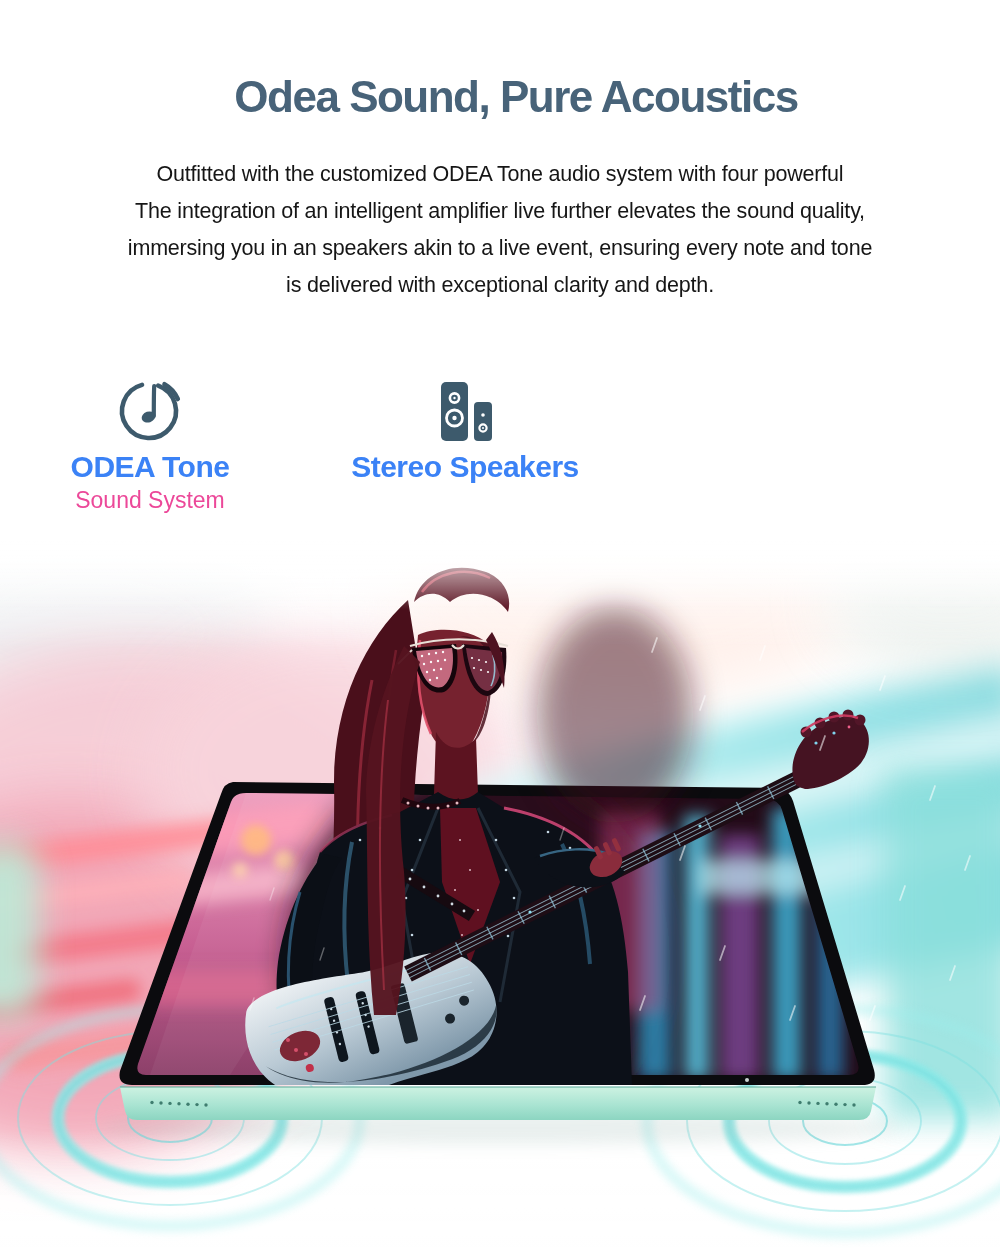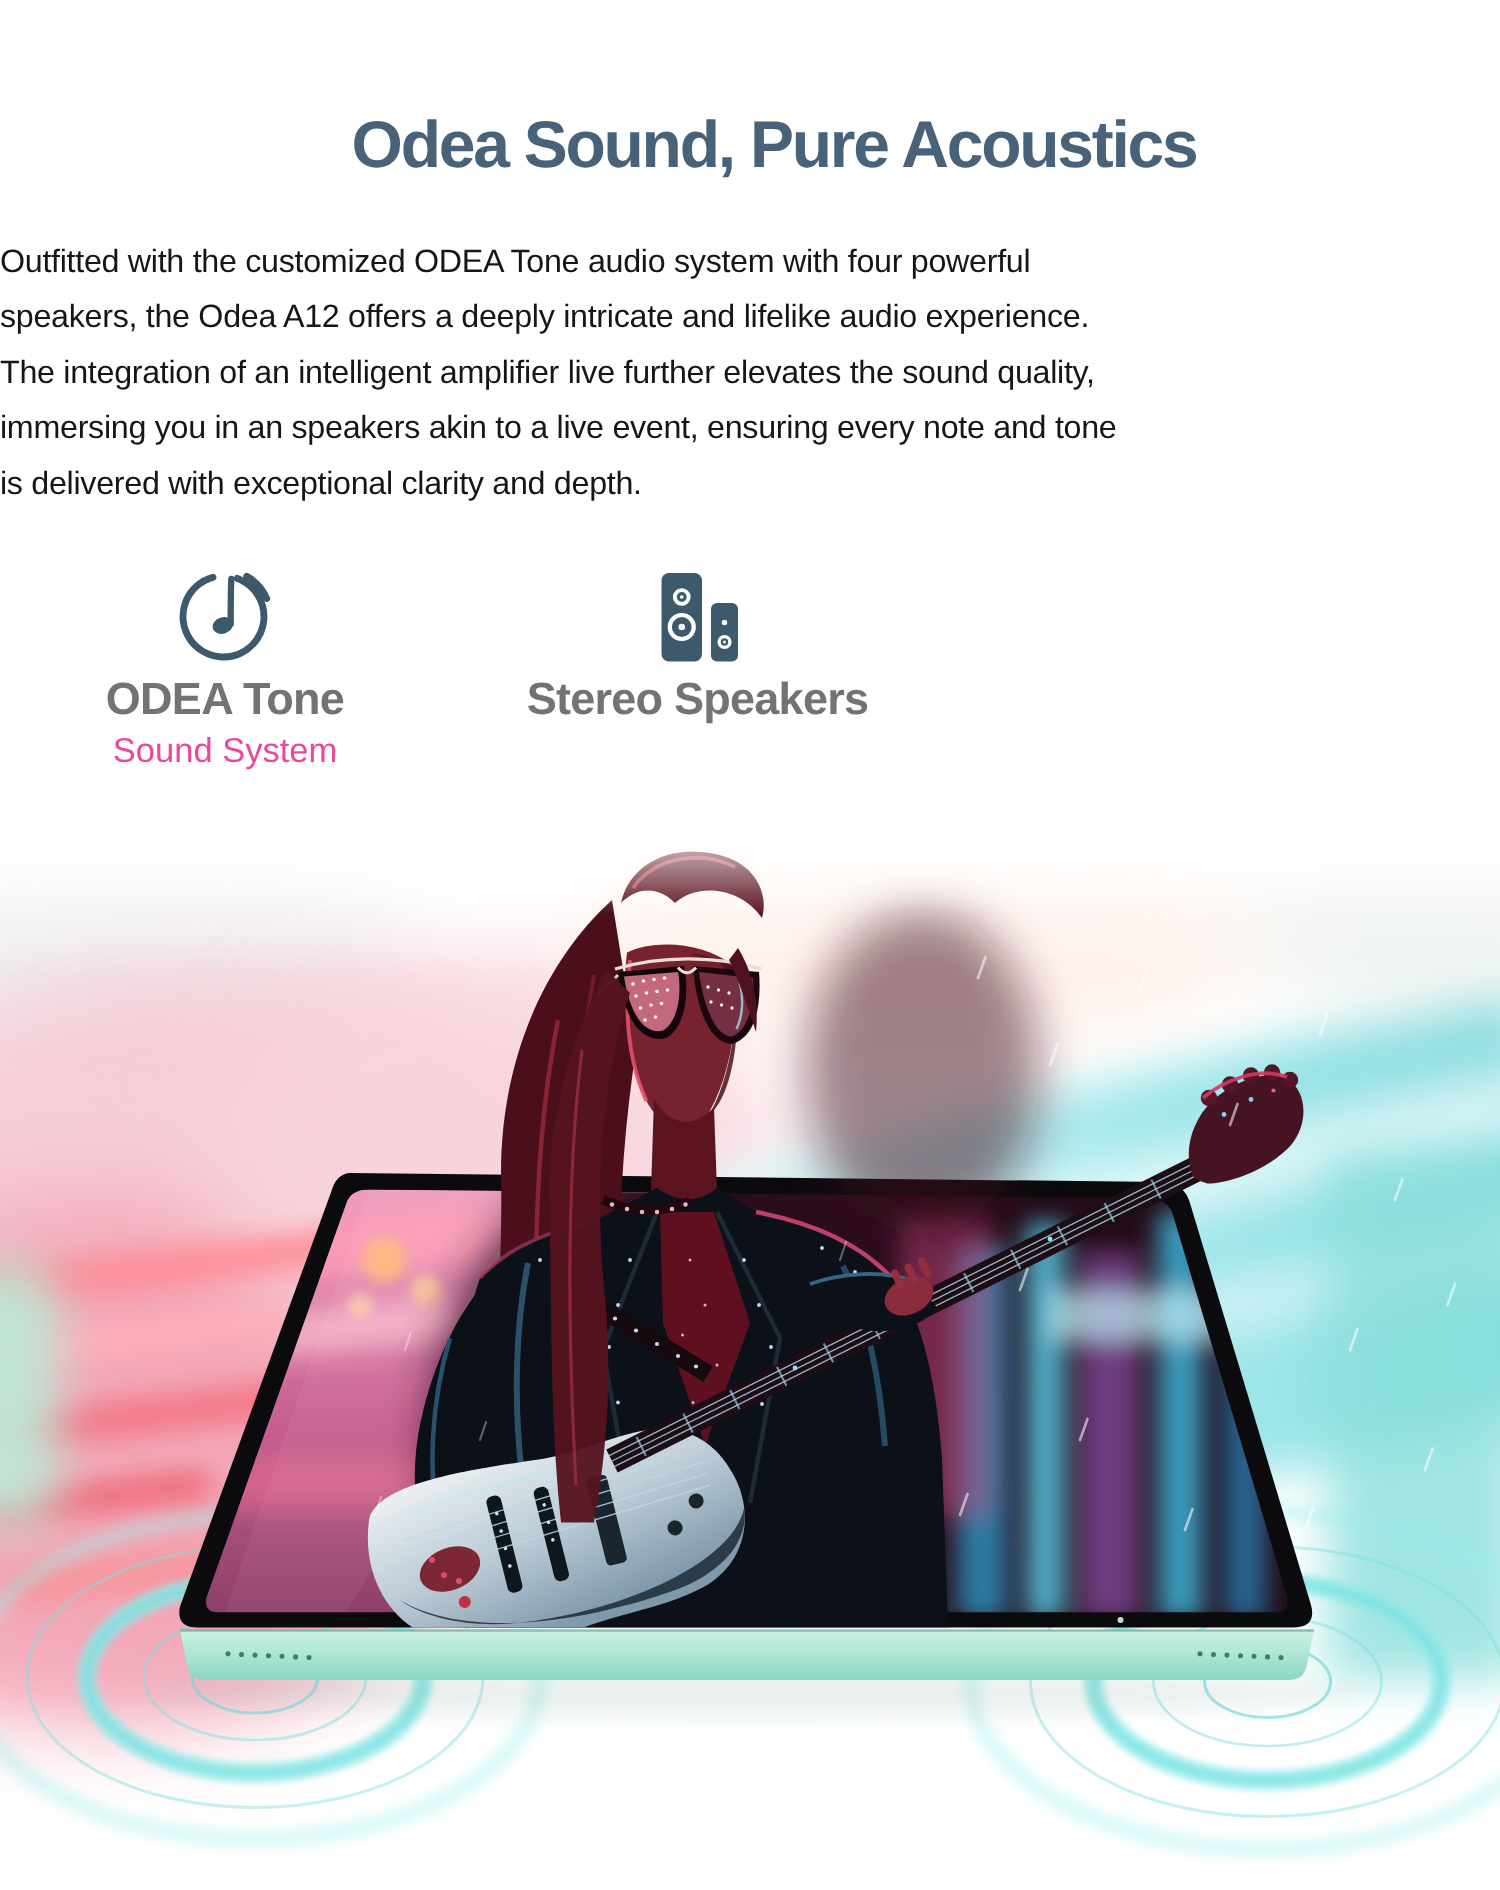--- a/index.html
+++ b/index.html
@@ -1,40 +1,39 @@
 <!DOCTYPE html>
 <html><head>
 <meta charset="utf-8">
 <style>
   html,body{margin:0;padding:0;background:#fff;}
   .page{position:relative;width:1000px;height:1260px;margin:0 auto;background:#fff;overflow:hidden;
         font-family:"Liberation Sans",sans-serif;}
   .page-title{position:absolute;top:56px;left:0;width:1000px;text-align:center;margin:16px;
         font-size:44px;font-weight:700;letter-spacing:-1.5px;color:#486379;}
-  .intro{position:absolute;top:156px;left:0;width:1000px;color:#161616;}
+  .intro{position:absolute;top:156px;left:0;width:1000px;text-align:center;color:#161616;}
   .intro .line{font-size:21.5px;line-height:37px;white-space:nowrap;letter-spacing:-0.2px;}
   .features{position:absolute;top:368px;left:0;width:1000px;display:grid;
         grid-template-columns:300px 330px 370px;}
   .feature{display:flex;flex-direction:column;align-items:center;}
   .icon-box{height:76px;display:flex;align-items:flex-end;justify-content:center;margin-bottom:6px;}
-  .f-title{font-size:30px;font-weight:700;color:#737373;letter-spacing:-0.5px;line-height:34px;}
+  .f-title{font-size:30px;font-weight:700;color:#3b82f6;letter-spacing:-0.5px;line-height:34px;}
   .f-sub{font-size:23px;color:#ec4899;margin-top:3px;line-height:26px;}
   .hero{position:absolute;top:540px;left:0;width:1000px;height:720px;}
   .hero svg{display:block;}
 </style>
 </head>
 <body>
 
 <div class="page">
 
   <h1 class="page-title">Odea Sound, Pure Acoustics</h1>
 
   <div class="intro">
     <div class="line">Outfitted with the customized ODEA Tone audio system with four powerful</div>
-    <div class="line">speakers, the Odea A12 offers a deeply intricate and lifelike audio experience.</div>
     <div class="line">The integration of an intelligent amplifier live further elevates the sound quality,</div>
     <div class="line">immersing you in an speakers akin to a live event, ensuring every note and tone</div>
     <div class="line">is delivered with exceptional clarity and depth.</div>
   </div>
 
   <div class="features">
 
     <div class="feature">
       <div class="icon-box">
         <svg width="74" height="80" viewBox="0 0 74 80" fill="none">

